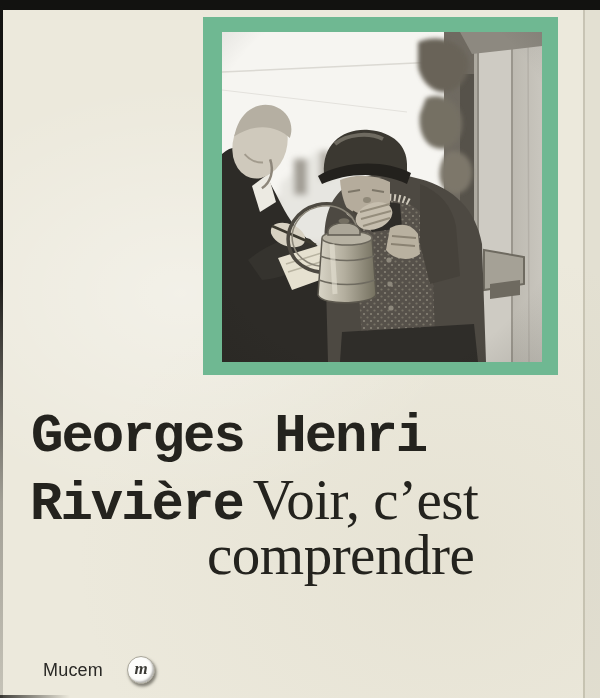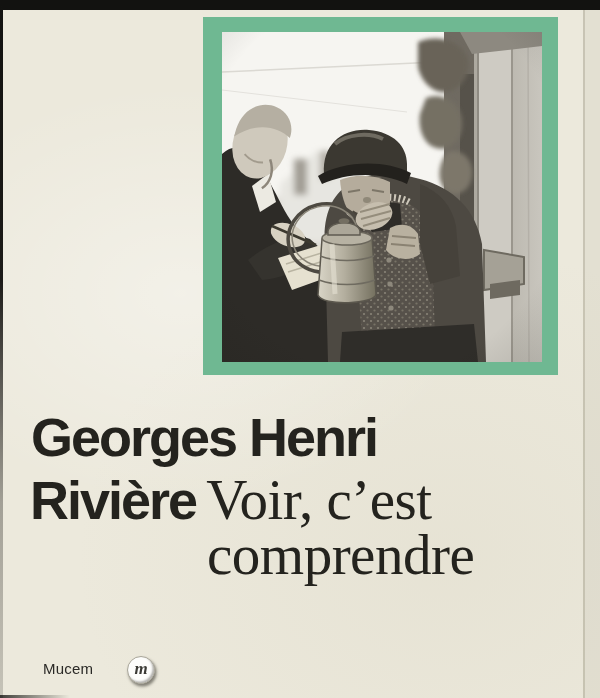--- a/index.html
+++ b/index.html
@@ -25,29 +25,29 @@
     background:linear-gradient(90deg,rgba(20,19,16,0.8),rgba(20,19,16,0));}
 
   
   .frame{position:absolute;left:203px;top:17px;width:355px;height:358px;
     background:var(--frame-green,#6fb892);}
   .photo{position:absolute;left:19px;top:15px;width:320px;height:330px;overflow:hidden;background:#f5f4f0;}
   .photo svg{display:block;}
 
   
   .title-line{position:absolute;color:var(--ink,#24231e);white-space:nowrap;}
-  .t-bold{font-family:Liberation Sans, sans-serif;font-weight:900;font-size:54px;line-height:1;letter-spacing:-2px;}
+  .t-bold{font-family:Liberation Mono, monospace;font-weight:900;font-size:54px;line-height:1;letter-spacing:-2px;}
   .t-serif{font-family:"Liberation Serif",serif;font-weight:400;font-size:57px;line-height:1;letter-spacing:-0.5px;}
   .line1{left:31px;top:410px;}
   .line2{left:30px;top:471px;line-height:57px;}
   .line2 .t-serif{margin-left:10px;}
   .line3{left:207px;top:526px;}
 
   
-  .publisher-name{position:absolute;left:43px;top:660px;font-size:15px;letter-spacing:0.2px;color:#2a2926;}
+  .publisher-name{position:absolute;left:43px;top:660px;font-size:18px;letter-spacing:0.2px;color:#2a2926;}
   .logo{position:absolute;left:127px;top:656px;width:26px;height:26px;border-radius:50%;
     background:#fdfdfb;border:1px solid #a9a699;
     box-shadow:1.5px 2.5px 3px rgba(45,43,36,0.55), inset -1.5px -1.5px 2px rgba(40,38,32,0.35);
     display:flex;align-items:center;justify-content:center;}
   .logo span{font-family:"Liberation Serif",serif;font-style:italic;font-weight:600;
     font-size:17px;color:#3b3a35;transform:translateY(-1px);}
 </style>
 </head>
 <body>
 

